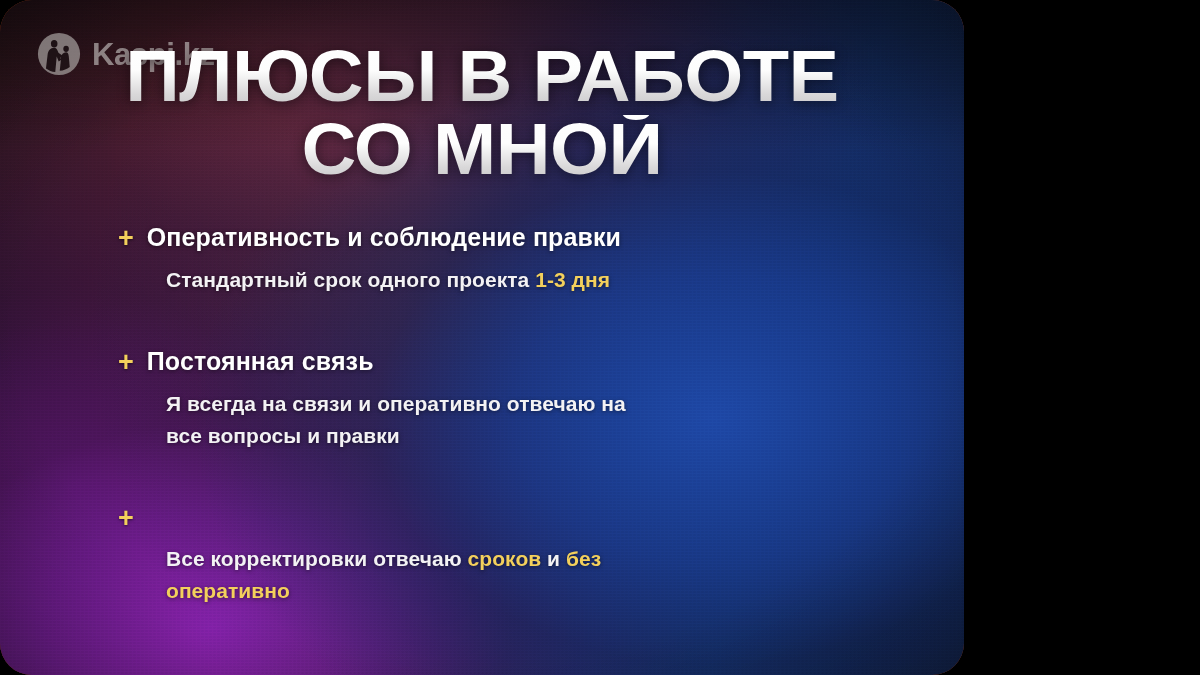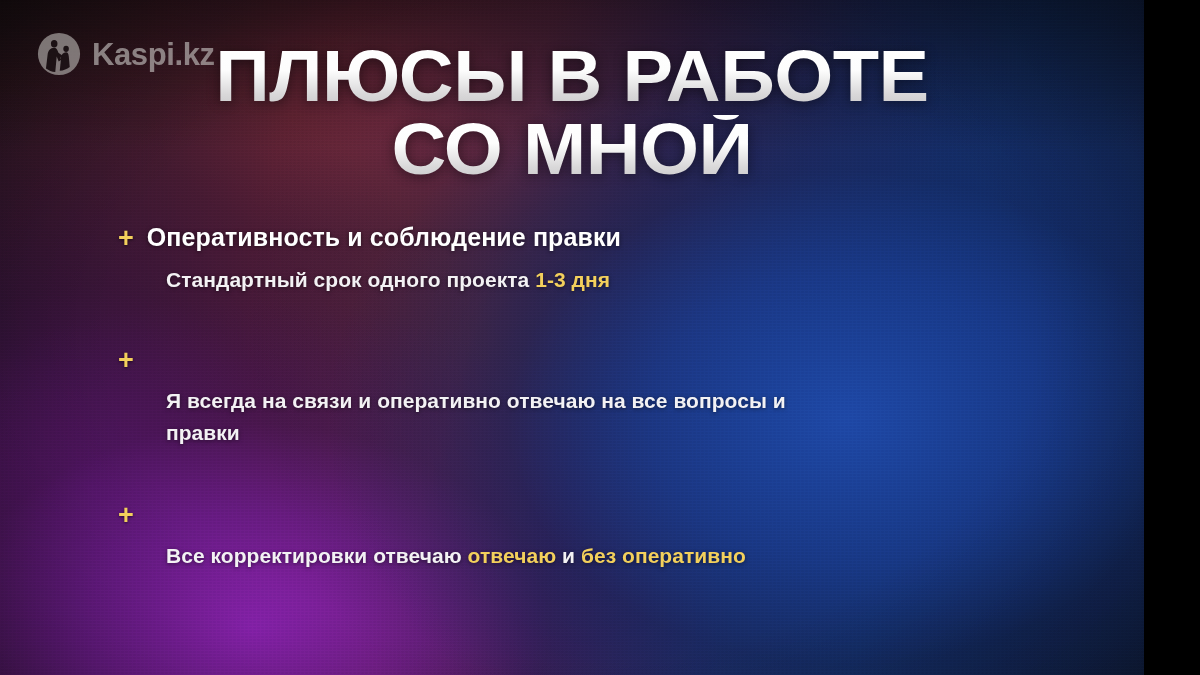--- a/index.html
+++ b/index.html
@@ -3,25 +3,26 @@
 <meta charset="utf-8">
 <title>Плюсы в работе со мной</title>
 <style>
   html, body {
     margin: 0;
     padding: 0;
     background: #000;
   }
   #slide {
     position: relative;
-    width: 1144px;
+    width: 964px;
     height: 675px;
     overflow: hidden;
     font-family: "Liberation Sans", "DejaVu Sans", sans-serif;
     background: #c2410c;
+    border-radius: 32px;
   }
 
   
   .bg-layer { position: absolute; inset: 0; }
 
   .bg-base {
     background: linear-gradient(105deg,
         #140f12 0%,
         #2b1720 17%,
         #55202e 34%,
@@ -227,30 +228,31 @@
           <span class="item-title">Оперативность и соблюдение правки</span>
         </div>
         <div class="item-sub">
           <span>Стандартный срок одного проекта </span><span class="hl">1-3 дня</span>
         </div>
       </div>
 
       <div class="item item-2">
         <div class="item-head">
           <span class="plus">+</span>
+          <span class="item-title">Постоянная связь</span>
         </div>
         <div class="item-sub">
           <span>Я всегда на связи и оперативно отвечаю на все вопросы и правки</span>
         </div>
       </div>
 
       <div class="item item-3">
         <div class="item-head">
           <span class="plus">+</span>
         </div>
         <div class="item-sub">
-          <span>Все корректировки отвечаю </span><span class="hl">отвечаю</span><span> и </span><span class="hl">без оперативно</span>
+          <span>Все корректировки отвечаю </span><span class="hl">сроков</span><span> и </span><span class="hl">без оперативно</span>
         </div>
       </div>
 
     </div>
   </div>
 </div>
 
 </body></html>

